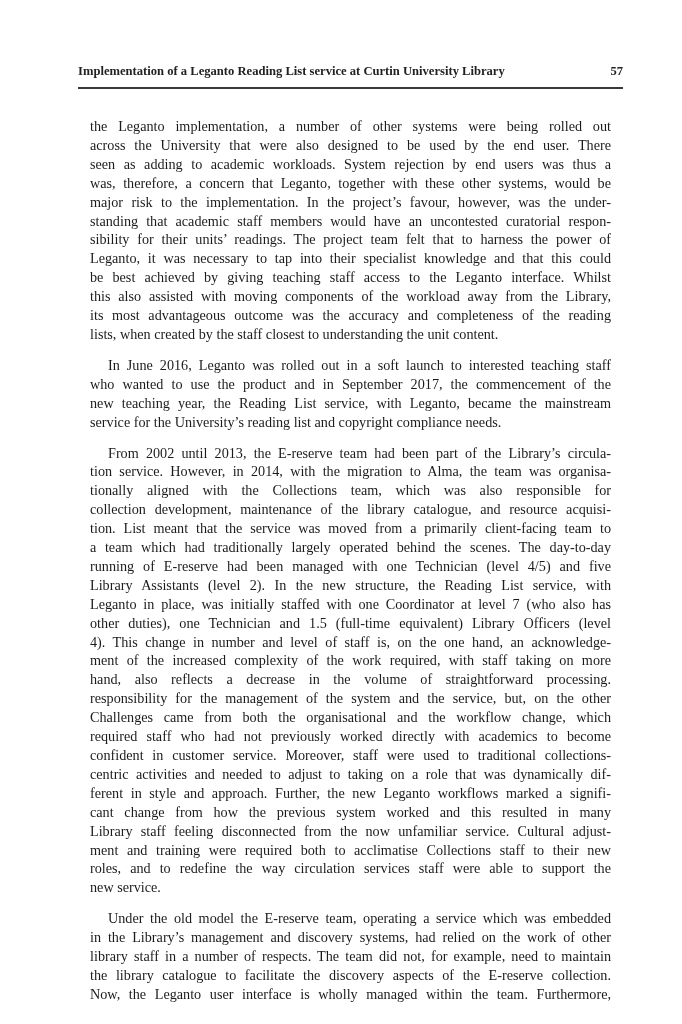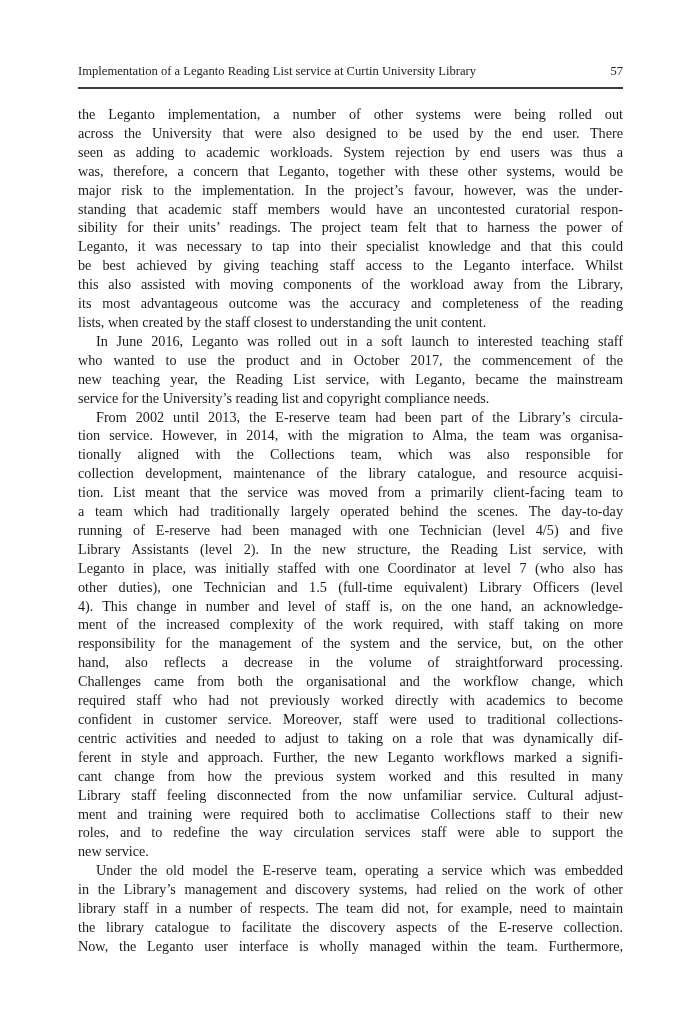--- a/index.html
+++ b/index.html
@@ -20,20 +20,21 @@
     position: absolute;
     left: 78px;
     top: 63px;
     width: 545px;
     display: flex;
     justify-content: space-between;
     align-items: baseline;
     font-size: 12.6px;
     line-height: 16px;
     color: #222222;
+    font-weight: bold;
   }
   .running-title {
     white-space: nowrap;
   }
   .page-number {
     white-space: nowrap;
   }
   .header-rule {
     position: absolute;
     left: 78px;
@@ -45,21 +46,21 @@
   .body-text {
     position: absolute;
     left: 78px;
     top: 105px;
     width: 545px;
     font-size: 14.2px;
     line-height: 18.9px;
     color: #1b1b1b;
   }
   .paragraph {
-    margin: 0;
+    margin: 12px;
     padding: 0;
   }
   .line {
     white-space: nowrap;
     text-align: justify;
     text-align-last: justify;
   }
   .line.lastline {
     text-align-last: left;
   }
@@ -86,39 +87,39 @@
         <div class="line">standing that academic staff members would have an uncontested curatorial respon-</div>
         <div class="line">sibility for their units’ readings. The project team felt that to harness the power of</div>
         <div class="line">Leganto, it was necessary to tap into their specialist knowledge and that this could</div>
         <div class="line">be best achieved by giving teaching staff access to the Leganto interface. Whilst</div>
         <div class="line">this also assisted with moving components of the workload away from the Library,</div>
         <div class="line">its most advantageous outcome was the accuracy and completeness of the reading</div>
         <div class="line lastline">lists, when created by the staff closest to understanding the unit content.</div>
       </div>
       <div class="paragraph">
         <div class="line indent">In June 2016, Leganto was rolled out in a soft launch to interested teaching staff</div>
-        <div class="line">who wanted to use the product and in October 2017, the commencement of the</div>
+        <div class="line">who wanted to use the product and in September 2017, the commencement of the</div>
         <div class="line">new teaching year, the Reading List service, with Leganto, became the mainstream</div>
         <div class="line lastline">service for the University’s reading list and copyright compliance needs.</div>
       </div>
       <div class="paragraph">
         <div class="line indent">From 2002 until 2013, the E-reserve team had been part of the Library’s circula-</div>
         <div class="line">tion service. However, in 2014, with the migration to Alma, the team was organisa-</div>
         <div class="line">tionally aligned with the Collections team, which was also responsible for</div>
         <div class="line">collection development, maintenance of the library catalogue, and resource acquisi-</div>
         <div class="line">tion. List meant that the service was moved from a primarily client-facing team to</div>
         <div class="line">a team which had traditionally largely operated behind the scenes. The day-to-day</div>
         <div class="line">running of E-reserve had been managed with one Technician (level 4/5) and five</div>
         <div class="line">Library Assistants (level 2). In the new structure, the Reading List service, with</div>
         <div class="line">Leganto in place, was initially staffed with one Coordinator at level 7 (who also has</div>
         <div class="line">other duties), one Technician and 1.5 (full-time equivalent) Library Officers (level</div>
         <div class="line">4). This change in number and level of staff is, on the one hand, an acknowledge-</div>
         <div class="line">ment of the increased complexity of the work required, with staff taking on more</div>
+        <div class="line">hand, also reflects a decrease in the volume of straightforward processing.</div>
         <div class="line">responsibility for the management of the system and the service, but, on the other</div>
-        <div class="line">hand, also reflects a decrease in the volume of straightforward processing.</div>
         <div class="line">Challenges came from both the organisational and the workflow change, which</div>
         <div class="line">required staff who had not previously worked directly with academics to become</div>
         <div class="line">confident in customer service. Moreover, staff were used to traditional collections-</div>
         <div class="line">centric activities and needed to adjust to taking on a role that was dynamically dif-</div>
         <div class="line">ferent in style and approach. Further, the new Leganto workflows marked a signifi-</div>
         <div class="line">cant change from how the previous system worked and this resulted in many</div>
         <div class="line">Library staff feeling disconnected from the now unfamiliar service. Cultural adjust-</div>
         <div class="line">ment and training were required both to acclimatise Collections staff to their new</div>
         <div class="line">roles, and to redefine the way circulation services staff were able to support the</div>
         <div class="line lastline">new service.</div>

